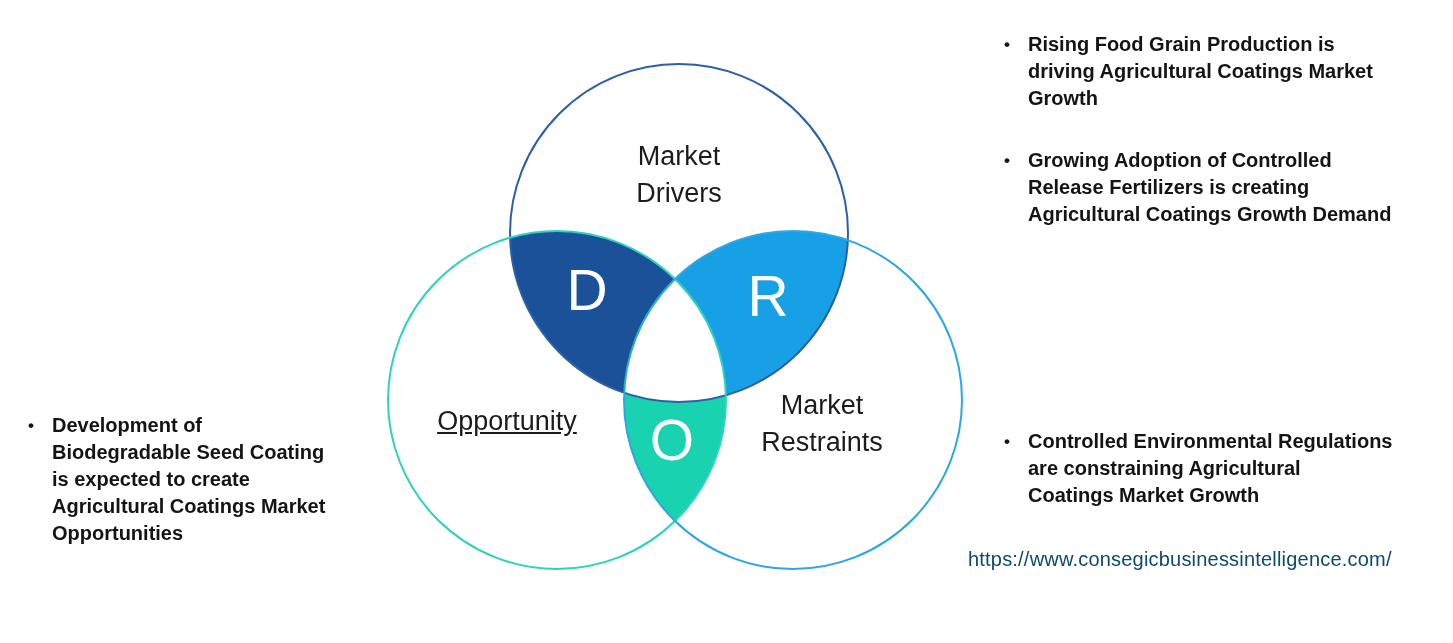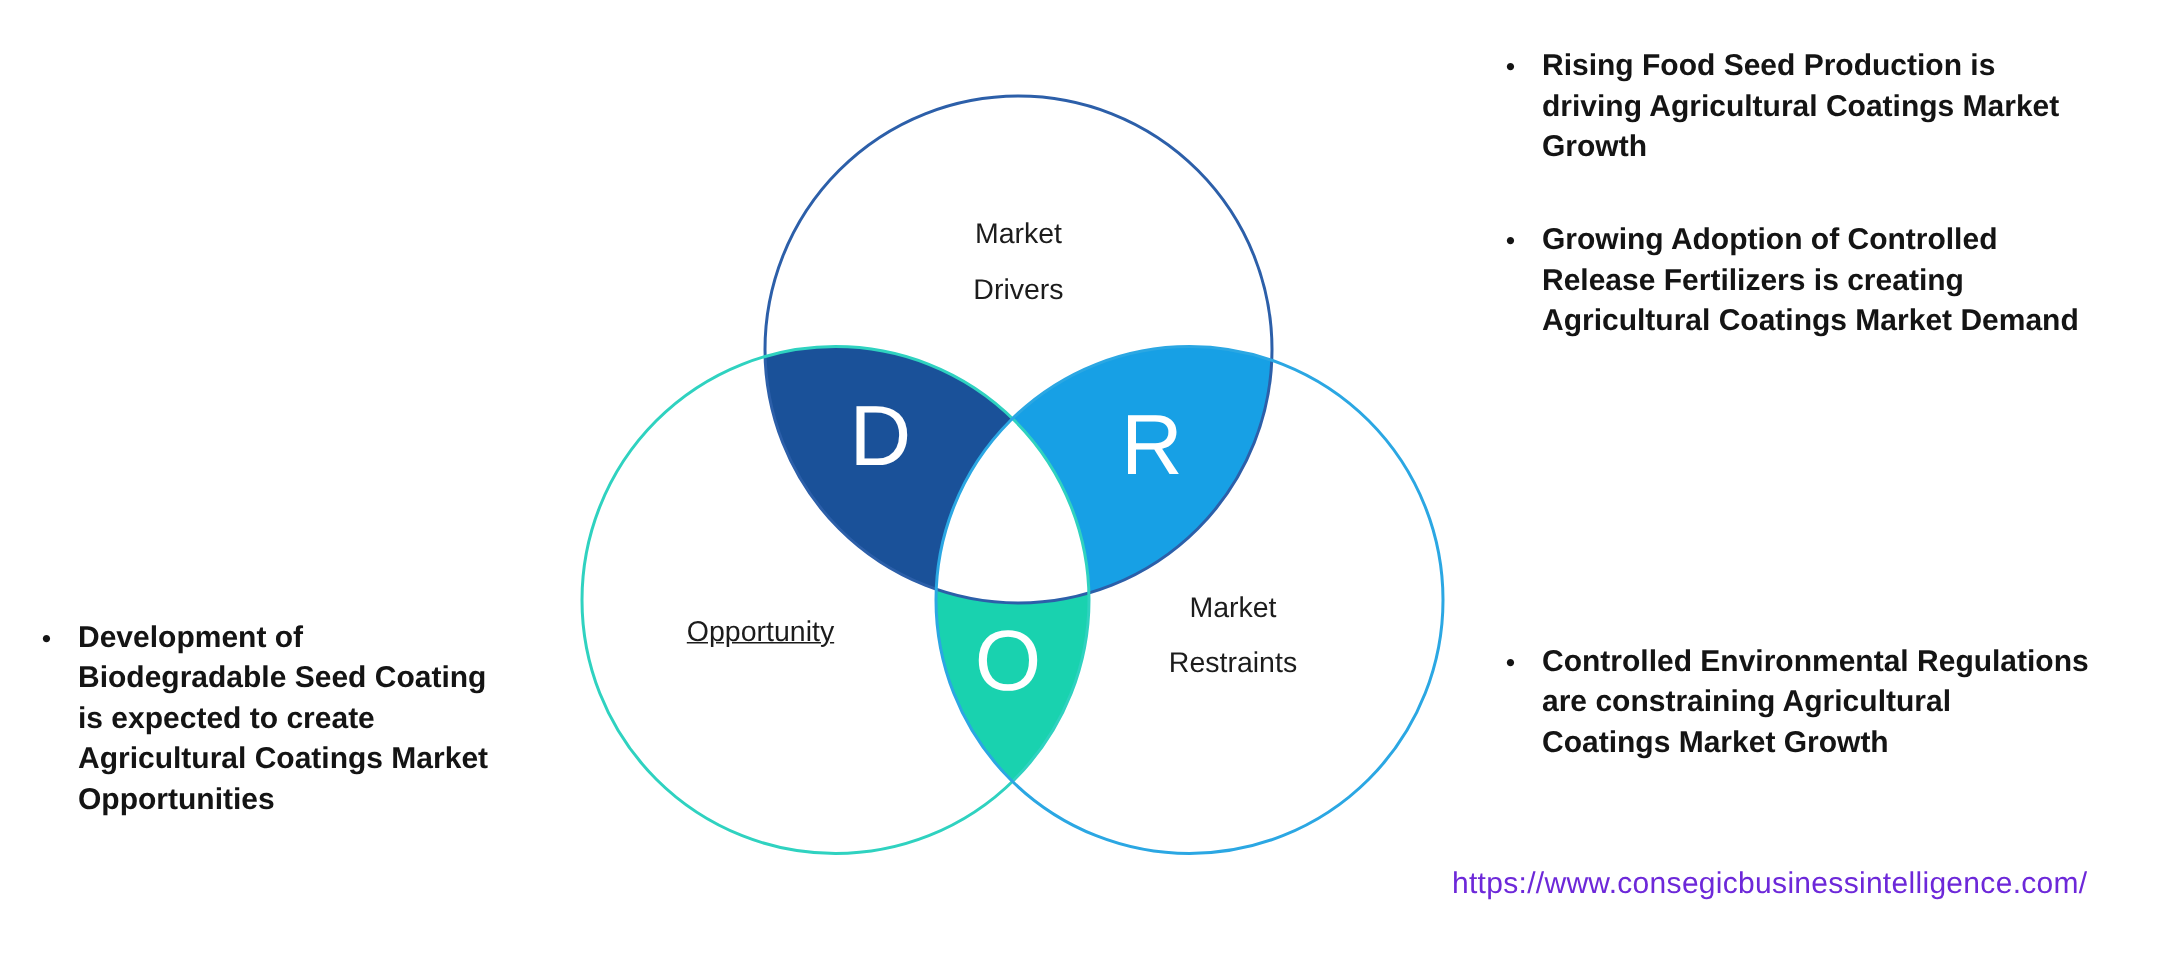--- a/index.html
+++ b/index.html
@@ -17,21 +17,21 @@
     fill: #ffffff;
     font-size: 57px;
     font-weight: 400;
     text-anchor: middle;
     font-family: "Liberation Sans", sans-serif;
   }
   .circle-label {
     position: absolute;
     white-space: pre-line;
     text-align: center;
-    font-size: 19px;
+    font-size: 27px;
     line-height: 37px;
     color: #1c1c1c;
     font-weight: 400;
   }
   .bullet-block { position: absolute; }
   .bullet-item {
     display: flex;
     align-items: flex-start;
     font-size: 20px;
     line-height: 27px;
@@ -43,24 +43,24 @@
   .bullet-dot {
     flex: none;
     width: 24px;
     font-size: 17px;
     line-height: 27px;
   }
   .bullet-text { white-space: pre-line; }
   .footer-url {
     position: absolute;
     left: 968px;
-    top: 578px;
+    top: 548px;
     font-size: 20px;
     font-weight: 400;
-    color: #6d28d9;
+    color: #0c4a6e;
     letter-spacing: 0.2px;
   }
 </style>
 </head>
 <body>
 
 <div class="canvas">
 
   <svg class="venn-svg" width="1453" height="643" viewBox="0 0 1453 643">
     <defs>
@@ -93,29 +93,29 @@
 
   <div class="circle-label" style="left:599px; top:138px; width:160px;">Market
 Drivers</div>
   <div class="circle-label" style="left:397px; top:403px; width:220px;text-decoration:underline;">Opportunity</div>
   <div class="circle-label" style="left:712px; top:387px; width:220px;">Market
 Restraints</div>
 
   <div class="bullet-block" style="left:1004px; top:31px; width:440px;">
     <div class="bullet-item">
       <span class="bullet-dot">•</span>
-      <span class="bullet-text">Rising Food Seed Production is
+      <span class="bullet-text">Rising Food Grain Production is
 driving Agricultural Coatings Market
 Growth</span>
     </div>
     <div class="bullet-item">
       <span class="bullet-dot">•</span>
       <span class="bullet-text">Growing Adoption of Controlled
 Release Fertilizers is creating
-Agricultural Coatings Market Demand</span>
+Agricultural Coatings Growth Demand</span>
     </div>
   </div>
 
   <div class="bullet-block" style="left:1004px; top:428px; width:440px;">
     <div class="bullet-item">
       <span class="bullet-dot">•</span>
       <span class="bullet-text">Controlled Environmental Regulations
 are constraining Agricultural
 Coatings Market Growth</span>
     </div>

